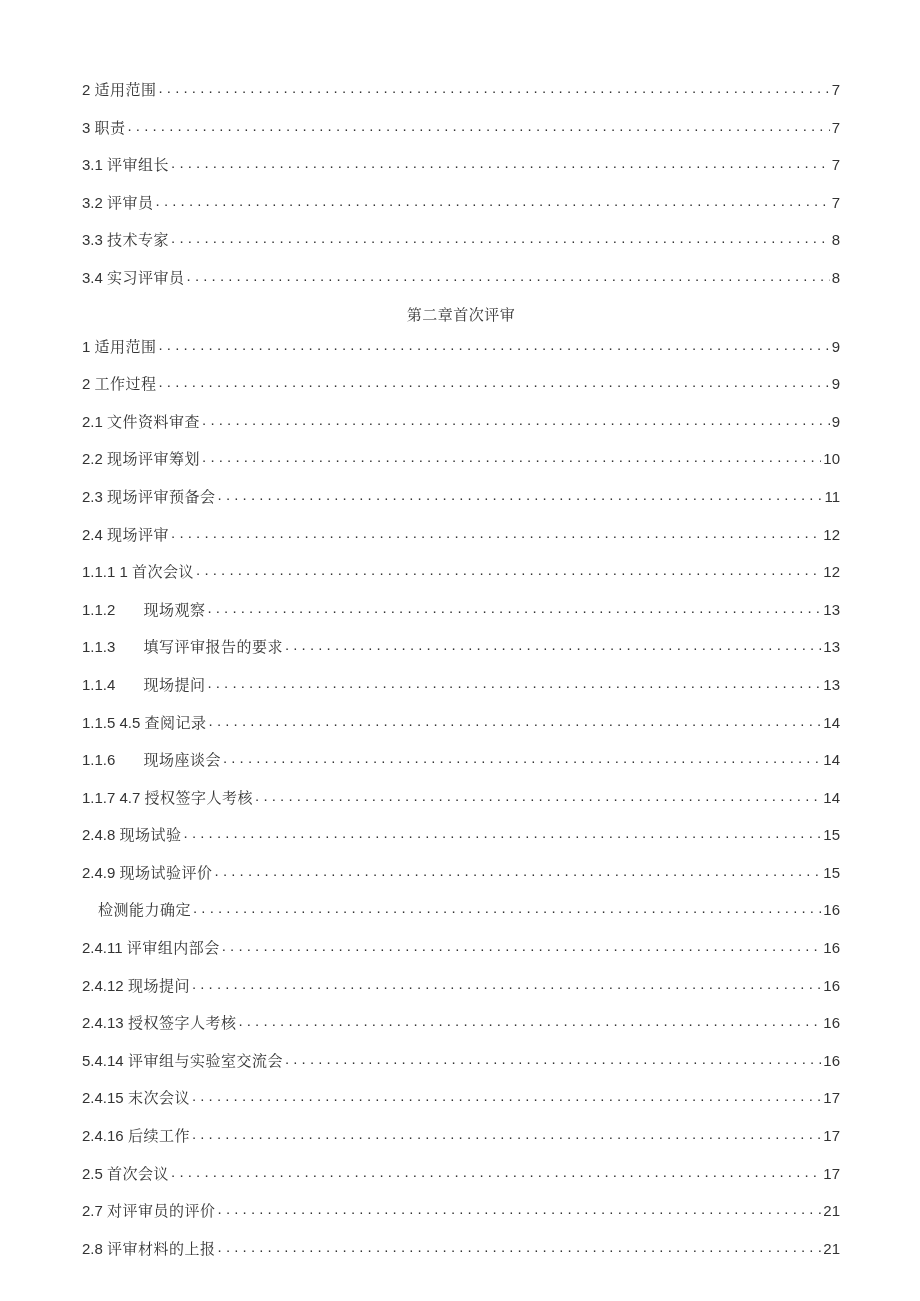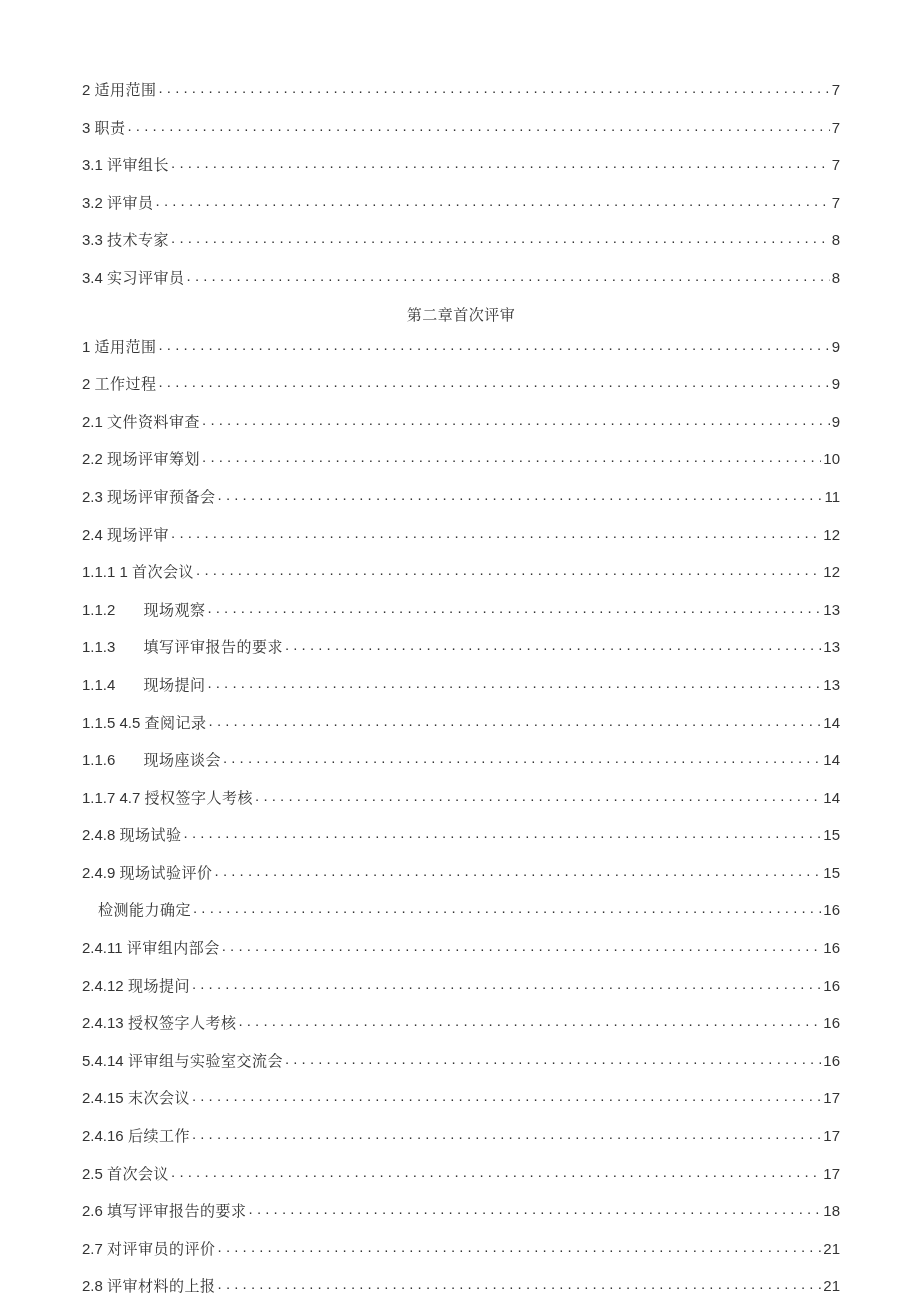--- a/index.html
+++ b/index.html
@@ -212,25 +212,20 @@
       <span class="toc-text"><span class="num">2.4.16 </span><span>后续工作</span></span>
       <span class="toc-dots"></span>
       <span class="toc-page">17</span>
     </div>
     <div class="toc-entry">
       <span class="toc-text"><span class="num">2.5 </span><span>首次会议</span></span>
       <span class="toc-dots"></span>
       <span class="toc-page">17</span>
     </div>
     <div class="toc-entry">
-      <span class="toc-text"><span class="num">2.6 </span><span>填写评审报告的要求</span></span>
-      <span class="toc-dots"></span>
-      <span class="toc-page">18</span>
-    </div>
-    <div class="toc-entry">
       <span class="toc-text"><span class="num">2.7 </span><span>对评审员的评价</span></span>
       <span class="toc-dots"></span>
       <span class="toc-page">21</span>
     </div>
     <div class="toc-entry">
       <span class="toc-text"><span class="num">2.8 </span><span>评审材料的上报</span></span>
       <span class="toc-dots"></span>
       <span class="toc-page">21</span>
     </div>
   </div>

